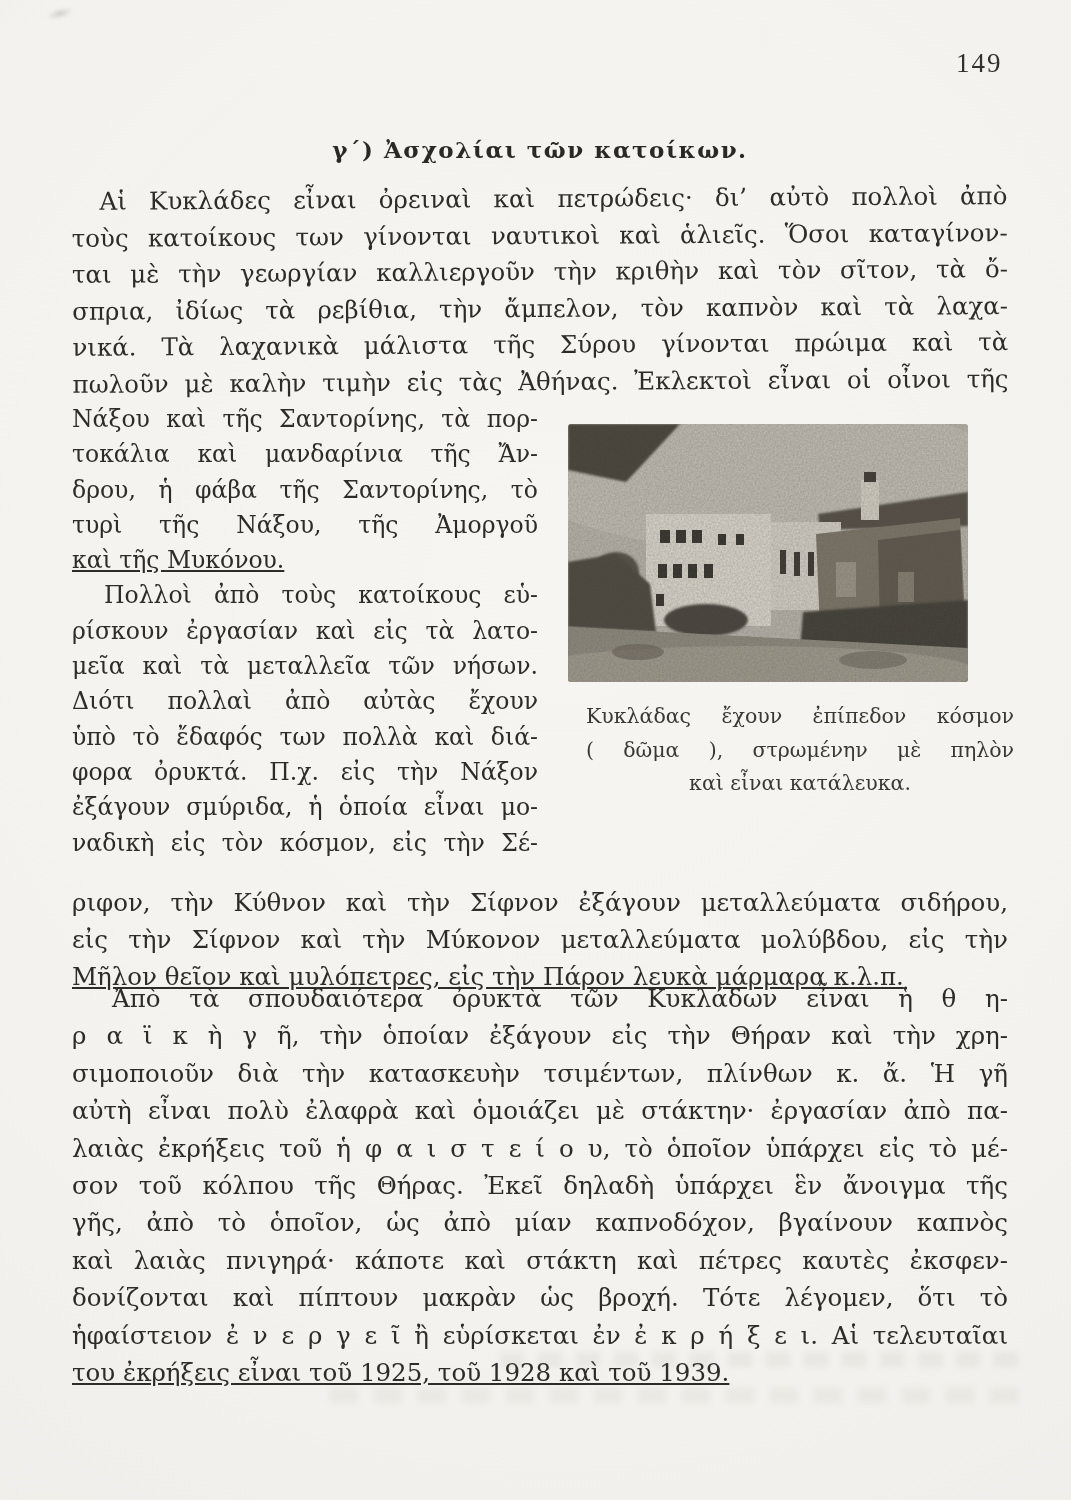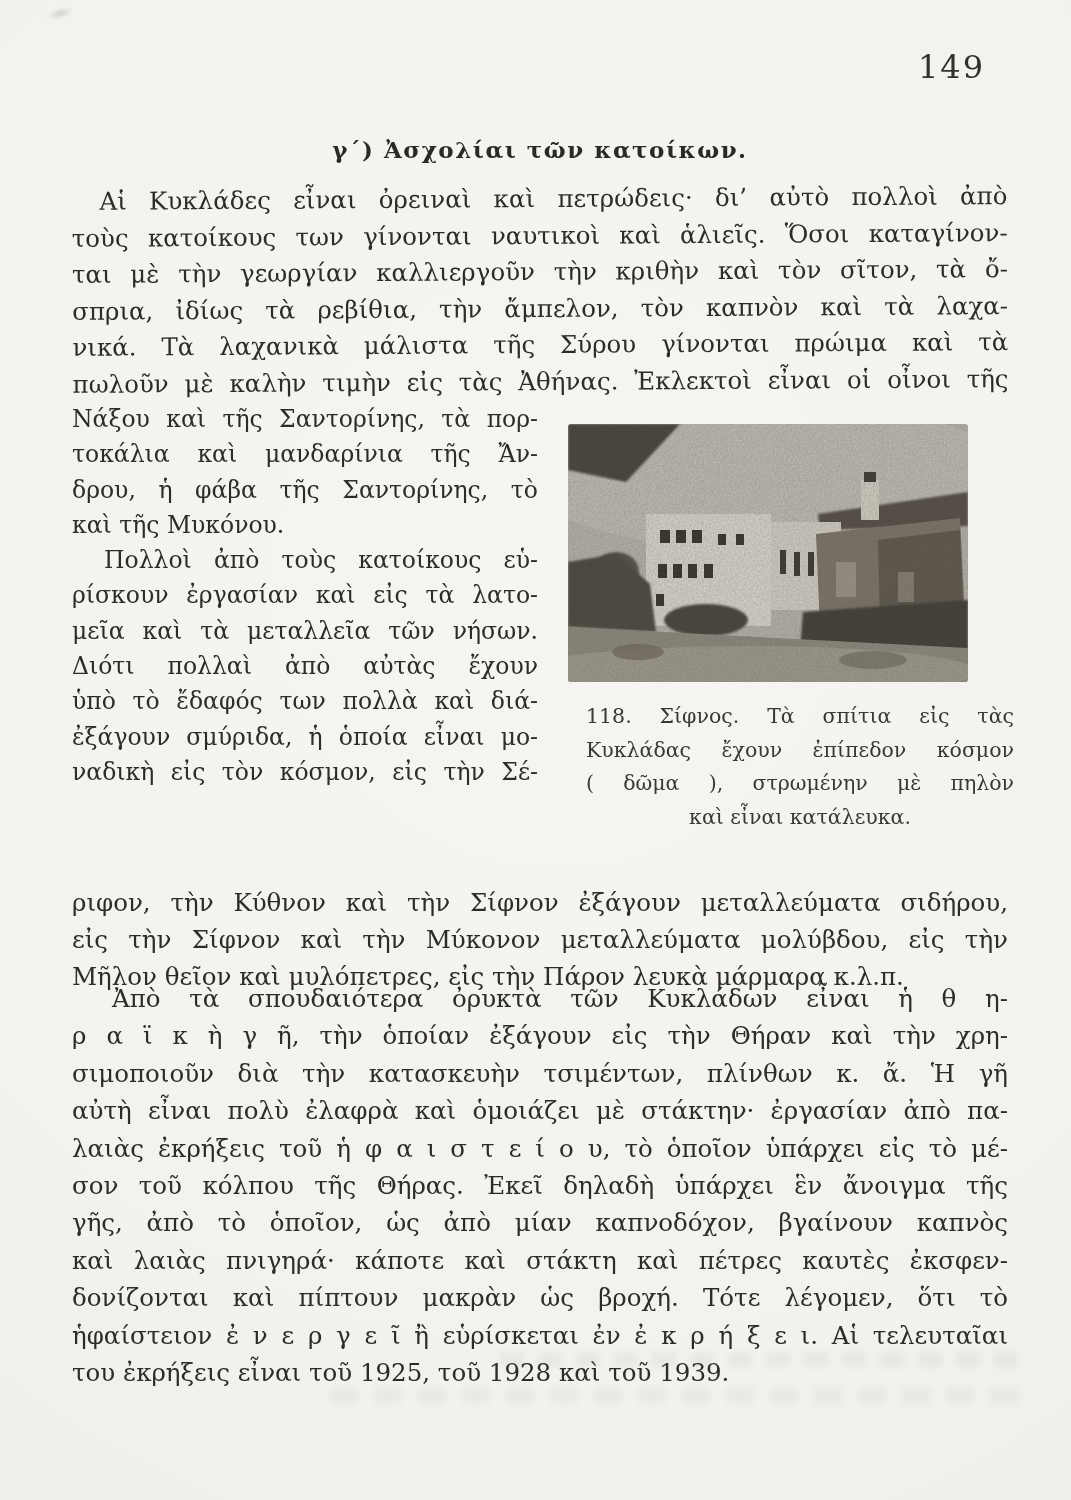--- a/index.html
+++ b/index.html
@@ -7,34 +7,34 @@
 
   .page {
     position:relative; width:1071px; height:1500px; overflow:hidden;
     background:
       radial-gradient(ellipse 120% 90% at 52% 38%, #f6f5f1 0%, #f3f2ee 55%, #edece7 100%);
     color:#2e2c28;
   }
 
   
   .pagenum {
-    position:absolute; left:918px; top:48px;
-    font-size:32px; letter-spacing:2px; color:#33312d;
+    position:absolute; left:956px; top:48px;
+    font-size:27px; letter-spacing:2px; color:#33312d;font-family:Liberation Serif, serif;
   }
   .heading {
     position:absolute; left:72px; top:128px; width:920px; margin:8px;
     font-size:23px; font-weight:bold; letter-spacing:1.5px;
     text-align:center; color:#2b2925;
   }
 
   
   .para { position:absolute; }
   .line { overflow:hidden; }
   .jl { text-align:justify; text-align-last:justify; -moz-text-align-last:justify; }
-  .ll { text-align:left; text-align-last:left; }
+  .ll { text-align:left; text-align-last:left;text-decoration:underline; }
 
   .para1 { left:72px; top:181px; width:936px; transform:rotate(-0.35deg); }
   .para1 .line { font-size:24.5px; line-height:36.6px; height:36.6px; }
 
   .colblock { left:72px; top:402px; width:466px; }
   .colblock .line { font-size:23.5px; line-height:35.3px; height:35.3px; }
 
   .block2 { left:72px; top:884px; width:936px; }
   .block2 .line { font-size:24.5px; line-height:37px; height:37px; }
 
@@ -91,26 +91,28 @@
     <div class="line jl">ται μὲ τὴν γεωργίαν καλλιεργοῦν τὴν κριθὴν καὶ τὸν σῖτον, τὰ ὄ-</div>
     <div class="line jl">σπρια, ἰδίως τὰ ρεβίθια, τὴν ἄμπελον, τὸν καπνὸν καὶ τὰ λαχα-</div>
     <div class="line jl">νικά. Τὰ λαχανικὰ μάλιστα τῆς Σύρου γίνονται πρώιμα καὶ τὰ</div>
     <div class="line jl">πωλοῦν μὲ καλὴν τιμὴν εἰς τὰς Ἀθήνας. Ἐκλεκτοὶ εἶναι οἱ οἶνοι τῆς</div>
   </div>
 
   <div class="para colblock">
     <div class="line jl">Νάξου καὶ τῆς Σαντορίνης, τὰ πορ-</div>
     <div class="line jl">τοκάλια καὶ μανδαρίνια τῆς Ἄν-</div>
     <div class="line jl">δρου, ἡ φάβα τῆς Σαντορίνης, τὸ</div>
+    <div class="line jl">τυρὶ τῆς Νάξου, τῆς Ἀμοργοῦ</div>
     <div class="line ll">καὶ τῆς Μυκόνου.</div>
     <div class="line jl ind2">Πολλοὶ ἀπὸ τοὺς κατοίκους εὑ-</div>
     <div class="line jl">ρίσκουν ἐργασίαν καὶ εἰς τὰ λατο-</div>
     <div class="line jl">μεῖα καὶ τὰ μεταλλεῖα τῶν νήσων.</div>
     <div class="line jl">Διότι πολλαὶ ἀπὸ αὐτὰς ἔχουν</div>
     <div class="line jl">ὑπὸ τὸ ἔδαφός των πολλὰ καὶ διά-</div>
+    <div class="line jl">φορα ὀρυκτά. Π.χ. εἰς τὴν Νάξον</div>
     <div class="line jl">ἐξάγουν σμύριδα, ἡ ὁποία εἶναι μο-</div>
     <div class="line jl">ναδικὴ εἰς τὸν κόσμον, εἰς τὴν Σέ-</div>
   </div>
 
   <figure class="photo">
     <svg viewBox="0 0 400 258" preserveAspectRatio="none">
       <defs>
         <filter id="grain" x="0" y="0" width="100%" height="100%">
           <feTurbulence type="fractalNoise" baseFrequency="0.55" numOctaves="2" stitchTiles="stitch"></feTurbulence>
           <feColorMatrix type="matrix" values="0 0 0 0 0.10  0 0 0 0 0.09  0 0 0 0 0.08  0 0 0 0.55 0"></feColorMatrix>
@@ -155,21 +157,20 @@
       <polygon points="235,188 400,176 400,230 232,226" fill="#413d35" filter="url(#soft)"></polygon>
       <polygon points="0,203 400,224 400,258 0,258" fill="#8f8a7e"></polygon>
       <ellipse cx="180" cy="248" rx="230" ry="26" fill="#a39d90" opacity="0.85"></ellipse>
       <ellipse cx="70" cy="228" rx="26" ry="8" fill="#6c675c" opacity="0.7"></ellipse>
       <ellipse cx="305" cy="236" rx="34" ry="9" fill="#6c675c" opacity="0.6"></ellipse>
       <rect width="400" height="258" filter="url(#grain)" opacity="0.65"></rect>
     </svg>
   </figure>
 
   <div class="caption">
-    <div class="cap-line cap-j">118. Σίφνος. Τὰ σπίτια εἰς τὰς</div>
     <div class="cap-line cap-j">Κυκλάδας ἔχουν ἐπίπεδον κόσμον</div>
     <div class="cap-line cap-j">( δῶμα ), στρωμένην μὲ πηλὸν</div>
     <div class="cap-line cap-c">καὶ εἶναι κατάλευκα.</div>
   </div>
 
   <div class="para block2">
     <div class="line jl">ριφον, τὴν Κύθνον καὶ τὴν Σίφνον ἐξάγουν μεταλλεύματα σιδήρου,</div>
     <div class="line jl">εἰς τὴν Σίφνον καὶ τὴν Μύκονον μεταλλεύματα μολύβδου, εἰς τὴν</div>
     <div class="line ll">Μῆλον θεῖον καὶ μυλόπετρες, εἰς τὴν Πάρον λευκὰ μάρμαρα κ.λ.π.</div>
   </div>

